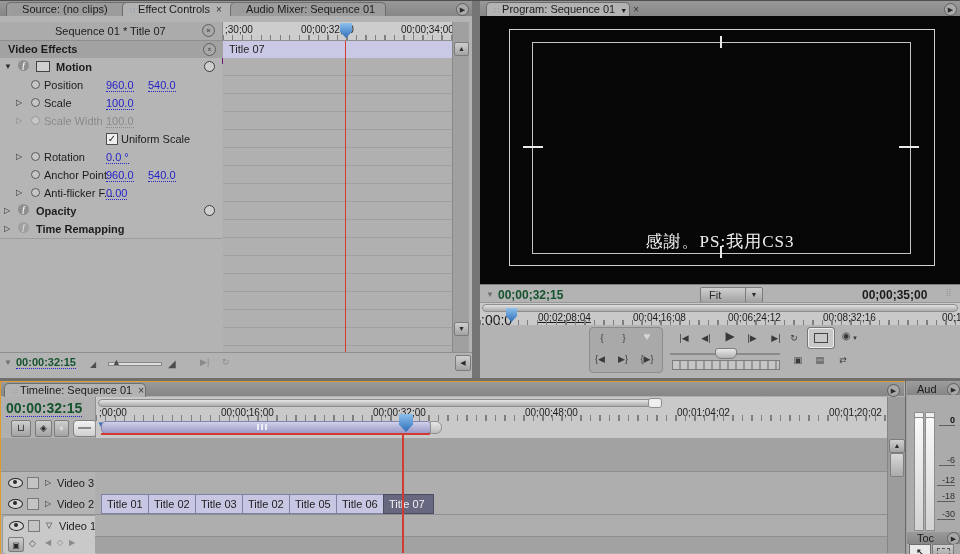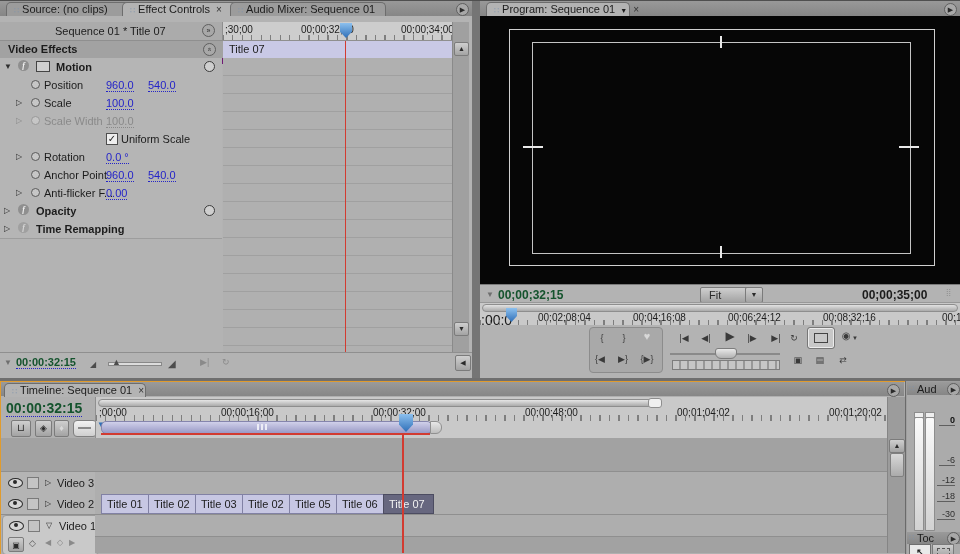--- a/index.html
+++ b/index.html
@@ -169,35 +169,37 @@
   <div class="abs" style="left:480px;top:16px;width:480px;height:268px;background:#060606;">
 
     <div class="abs" style="left:29px;top:13px;width:424px;height:235px;border:1px solid #cfcfcf;"></div>
 
     <div class="abs" style="left:52px;top:26px;width:377px;height:210px;border:1px solid #c4c4c4;"></div>
 
     <div class="abs" style="left:240px;top:20px;width:2px;height:12px;background:#e8e8e8;"></div>
     <div class="abs" style="left:240px;top:230px;width:2px;height:12px;background:#e8e8e8;"></div>
     <div class="abs" style="left:43px;top:130px;width:20px;height:2px;background:#e8e8e8;"></div>
     <div class="abs" style="left:419px;top:130px;width:20px;height:2px;background:#e8e8e8;"></div>
+    <div class="abs" style="left:0;top:214px;width:480px;text-align:center;color:#f0f0f0;
+         font:17px 'Liberation Serif',serif;letter-spacing:1px;">感謝。PS:我用CS3</div>
   </div>
 
   <div class="abs panelbg" style="left:480px;top:284px;width:480px;height:18px;border-top:1px solid #7a7a7a;">
     <span class="abs tri" style="left:6px;top:5px;color:#6f6f6f;">▼</span>
     <span class="abs tcode" style="left:18px;top:3px;font-size:12px;">00;00;32;15</span>
     <div class="btn abs" style="left:220px;top:2px;width:44px;height:14px;line-height:14px;text-align:left;padding-left:8px;"><span>Fit</span></div>
     <div class="btn abs" style="left:265px;top:2px;width:16px;height:14px;font-size:7px;line-height:14px;">▼</div>
     <span class="abs" style="left:382px;top:3px;font-size:12px;font-weight:bold;border-bottom:1px dotted #333;">00;00;35;00</span>
     <span class="abs gray" style="left:466px;top:3px;font-size:9px;">⁞⁞</span>
   </div>
 
   <div class="abs" style="left:480px;top:302px;width:480px;height:23px;background:#c9c9c9;border-top:1px solid #989898;overflow:hidden;">
     <div class="abs" style="left:2px;top:1px;width:474px;height:6px;background:linear-gradient(#e2e2e2,#aaaaaa);border:1px solid #8e8e8e;border-radius:4px;"></div>
     <span class="abs" style="left:1px;top:9px;font-size:14px;">;00;0</span>
-    <span class="abs" style="left:58px;top:9px;font-size:10px;">00;02;08;04</span>
+    <span class="abs" style="left:58px;top:9px;font-size:10px;text-decoration:underline;">00;02;08;04</span>
     <span class="abs" style="left:153px;top:9px;font-size:10px;">00;04;16;08</span>
     <span class="abs" style="left:248px;top:9px;font-size:10px;">00;06;24;12</span>
     <span class="abs" style="left:343px;top:9px;font-size:10px;">00;08;32;16</span>
     <span class="abs" style="left:462px;top:9px;font-size:10px;">00;10</span>
     <div class="abs ticks" style="left:0;top:17px;width:480px;height:6px;"></div>
     <div class="abs ph" style="left:26px;top:5px;width:11px;height:14px;"></div>
   </div>
 
   <div class="abs panelbg" style="left:480px;top:325px;width:480px;height:53px;">
     <div class="abs" style="left:109px;top:2px;width:72px;height:44px;background:#a9a9a9;border:1px solid #8c8c8c;border-radius:4px;"></div>

